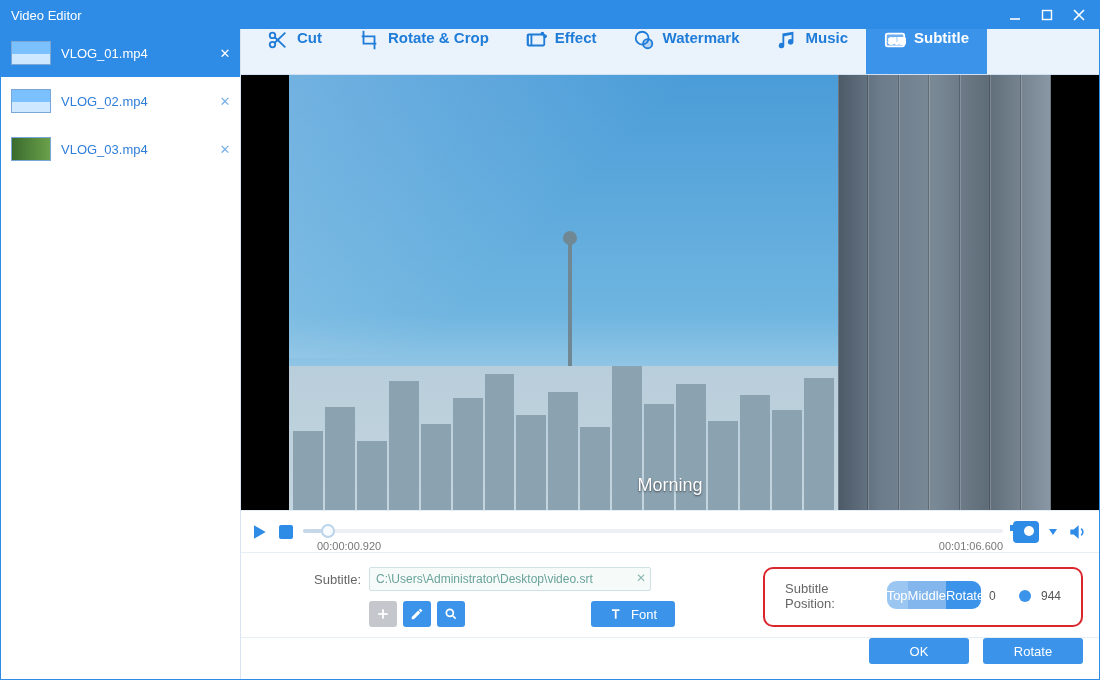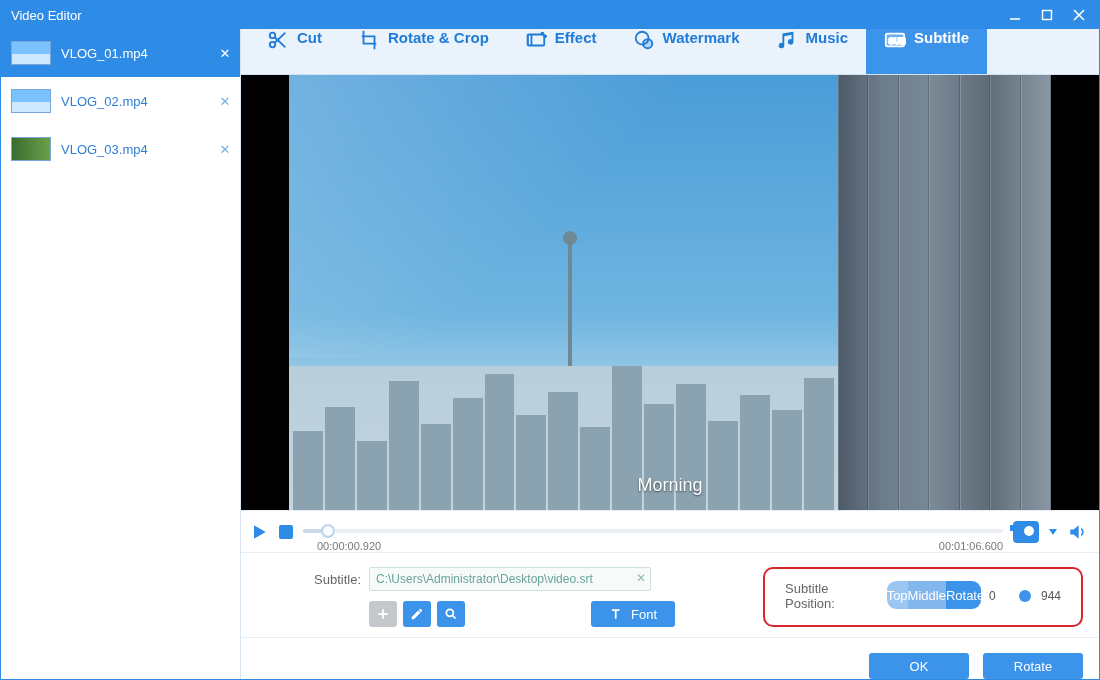--- a/index.html
+++ b/index.html
@@ -78,21 +78,21 @@
   .seg .s1{background:#9cc6f2}
   .seg .s2{background:#82b6ec}
   .seg .s3{background:#3b93ea}
   .rslider{display:flex;align-items:center;gap:8px}
   .rslider .val{font-size:12px;color:#555;width:28px}
   .rtrack{flex:1;position:relative;height:16px}
   .rtrack .rl{position:absolute;left:0;right:0;top:6px;height:4px;background:#e6e6e6;border-radius:2px}
   .rtrack .rf{position:absolute;left:0;top:6px;height:4px;width:80%;background:#f48b2a;border-radius:2px}
   .rtrack .rk{position:absolute;left:80%;top:2px;margin-left:-6px;width:12px;height:12px;border-radius:50%;background:#3b93ea}
   
-  .footer{height:42px;border-top:1px solid #e6eef6;display:flex;align-items:flex-end;justify-content:flex-end;gap:14px;padding:0 16px}
+  .footer{height:42px;border-top:1px solid #e6eef6;display:flex;align-items:flex-start;justify-content:flex-end;gap:14px;padding:0 16px}
   .fbtn{width:100px;height:26px;border-radius:3px;background:#3b93ea;color:#fff;display:flex;align-items:center;justify-content:center;font-size:13px}
 </style>
 </head>
 <body>
 
 <div class="window">
 
   <div class="titlebar">
     <div class="title">Video Editor</div>
     <div class="tbtn">

